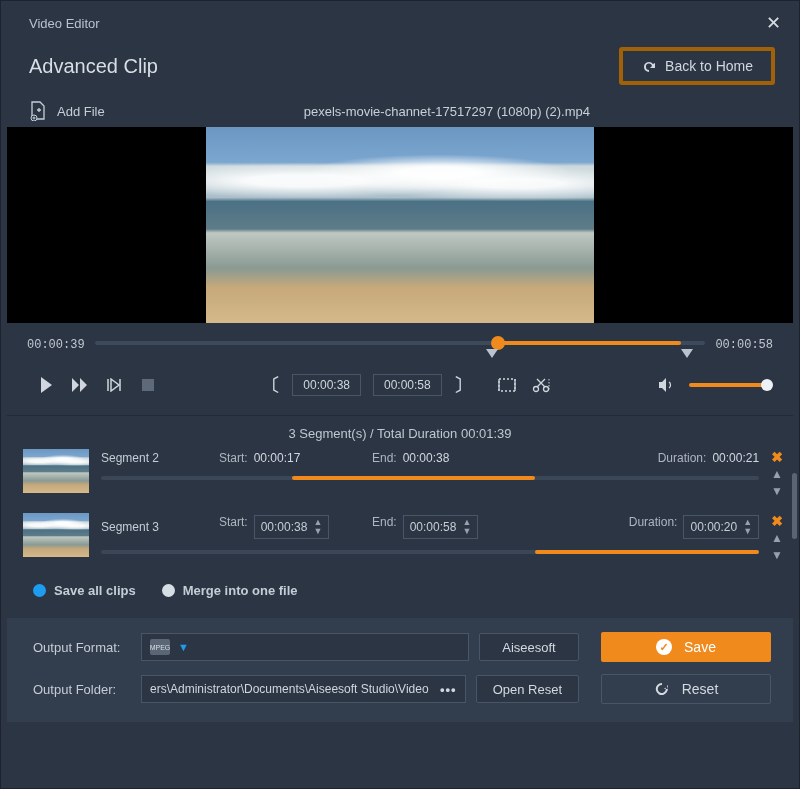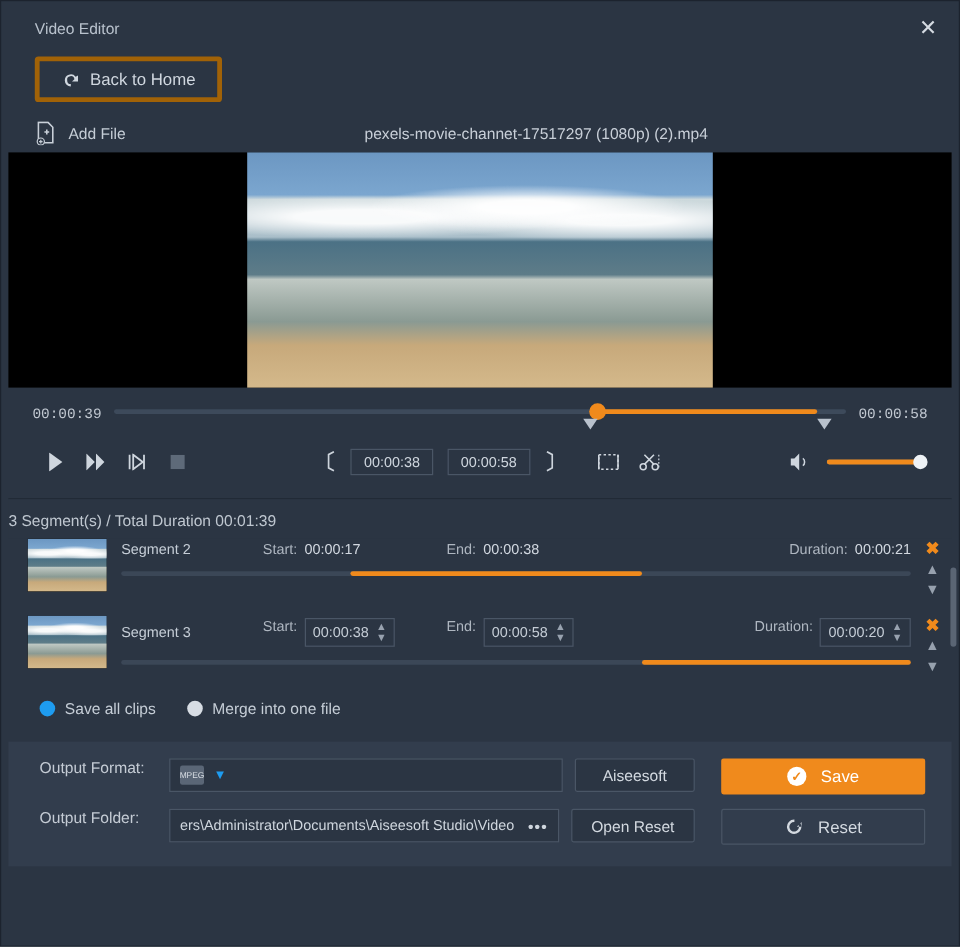--- a/index.html
+++ b/index.html
@@ -85,21 +85,21 @@
   margin: 0 6px;
 }
 .ctrl-group{display:flex;align-items:center;gap:12px;}
 .ico-btn{ width:22px; height:22px; display:inline-flex; align-items:center; justify-content:center; cursor:pointer; color:#cfd6de;}
 .bracket{ font-size:18px; font-weight:600; color:#cdd4dc; cursor:pointer;}
 .timebox{ border:1px solid #4a5666; padding:3px 10px; font-size:12px; color:#cfd6de; background:transparent;}
 .vol-track{ position:relative; width:82px; height:14px;}
 .vol-track .track{top:5px;}
 .vol-track .track-fill{top:5px; left:0; right:0;}
 .vol-thumb{position:absolute; right:-2px; top:1px; width:12px;height:12px;border-radius:50%;background:#eef2f6;}
-.seg-summary{ text-align:left; padding:10px 0 8px 0; color:#bfc7d0; font-size:13px; background:#2b3543; margin:0 6px;}
+.seg-summary{ text-align:center; padding:10px 0 8px 0; color:#bfc7d0; font-size:13px; background:#2b3543; margin:0 6px;}
 .segments{ display:flex; flex-direction:column; gap:16px; padding:0 10px 12px 16px; margin:0 6px; position:relative;}
 .seg-row{ display:flex; gap:12px; align-items:flex-start; position:relative;}
 .seg-thumb{ width:66px; height:44px; background:#000; flex-shrink:0; overflow:hidden;}
 .seg-thumb .beach{width:100%;}
 .seg-body{ flex:1; display:flex; flex-direction:column; gap:8px; padding-top:2px;}
 .seg-meta{ display:flex; align-items:center; gap:8px; font-size:12px;}
 .seg-meta .lbl{color:#aeb6c0;}
 .meta-left{width:110px;}
 .meta-mid{width:145px; display:flex; gap:6px;}
 .meta-end{width:170px; display:flex; gap:6px;}
@@ -107,26 +107,26 @@
 .val{color:#d2d8e0;}
 .spin{ border:1px solid #4a5666; padding:2px 6px; display:inline-flex; align-items:center; gap:6px; font-size:12px;}
 .spin .caret{font-size:9px;line-height:9px;display:flex;flex-direction:column;gap:0;color:#98a2af;}
 .seg-track{ position:relative; height:10px;}
 .seg-track .bar{position:absolute;top:3px;left:0;right:0;height:4px;background:#3b4757;border-radius:2px;}
 .seg-track .fill{position:absolute;top:3px;height:4px;background:#f08a1c;border-radius:2px;}
 .seg-actions{ display:flex; flex-direction:column; gap:5px; align-items:center; padding-top:2px;}
 .seg-actions span{cursor:pointer;font-size:12px;color:#97a1ae;line-height:12px;}
 .seg-actions .x{color:#f08a1c;font-size:14px;font-weight:bold;}
 .scroll-ind{position:absolute; right:-4px; top:24px; width:5px; height:66px; background:#5a6574; border-radius:3px;}
-.options{ display:flex; align-items:flex-end; gap:26px; padding:10px 26px 14px 26px; font-size:13px; margin:0 6px;}
+.options{ display:flex; align-items:flex-end; gap:26px; padding:10px 26px 14px 26px; font-size:13px; margin:0 6px;font-weight:bold;}
 .radio{display:inline-flex;align-items:center;gap:8px;cursor:pointer;}
 .r-dot{width:13px;height:13px;border-radius:50%;background:#d7dde4;display:inline-block;}
 .r-dot.on{background:#1e9cf0;}
 .bottom{ background:#323d4d; padding:14px 22px 18px 26px; display:grid; grid-template-columns: 1fr 170px; gap:12px 22px; margin:6px 6px 6px 6px;}
-.row{display:flex;align-items:flex-start;gap:10px;}
+.row{display:flex;align-items:center;gap:10px;}
 .row .label{width:98px;color:#c5ccd5;font-size:13px;}
 .select{ flex:1; border:1px solid #4a5666; background:#2b3543; display:flex; align-items:center; padding:4px 8px; gap:8px; height:28px;}
 .select .fmt-ico{width:20px;height:16px;background:#5a6676;border-radius:2px;display:inline-flex;align-items:center;justify-content:center;font-size:7px;color:#d9dee4;}
 .select .txt{flex:1;font-size:12px;color:#d2d8e0;}
 .select .dd{color:#1e9cf0;font-size:11px;}
 .pathbox{flex:1;border:1px solid #4a5666;background:#2b3543;display:flex;align-items:center;padding:4px 8px;height:28px;gap:6px;}
 .pathbox .pth{flex:1;font-size:12px;color:#cfd6de;white-space:nowrap;overflow:hidden;}
 .dots{letter-spacing:1px;color:#cfd6de;cursor:pointer;font-weight:bold;}
 .btn-sm{border:1px solid #4a5666;background:#2b3543;color:#d3d9e0;height:28px;padding:0 16px;border-radius:2px;cursor:pointer;font-size:13px;min-width:100px;}
 .btn-primary{background:#f08a1c;border:none;color:#fff;height:30px;border-radius:2px;display:flex;align-items:center;justify-content:center;gap:12px;cursor:pointer;font-size:14px;width:100%;}
@@ -138,20 +138,21 @@
 <body>
 
 <div class="window">
 
   <div class="titlebar">
     <span>Video Editor</span>
     <span class="close-x">✕</span>
   </div>
 
   <div class="header">
+    <div class="page-title">Advanced Clip</div>
     <button class="btn-outline">
       <span>
         <svg width="16" height="14" viewBox="0 0 16 14">
             <path d="M3 8a5 5 0 0 1 9-3l2-1v5h-5l2-2a3 3 0 0 0-6 1 3 3 0 0 0 3 3v2a5 5 0 0 1-5-5z" fill="#d0d7df"></path>
           </svg>
       </span>
       <span>Back to Home</span>
     </button>
   </div>
 

